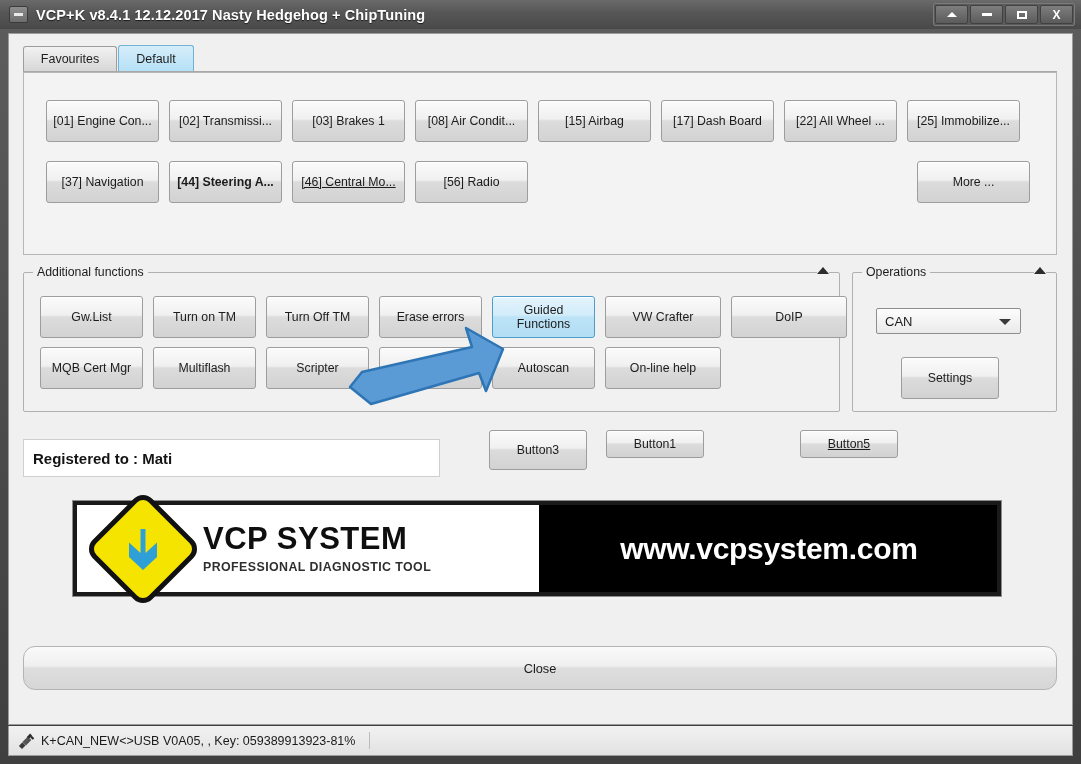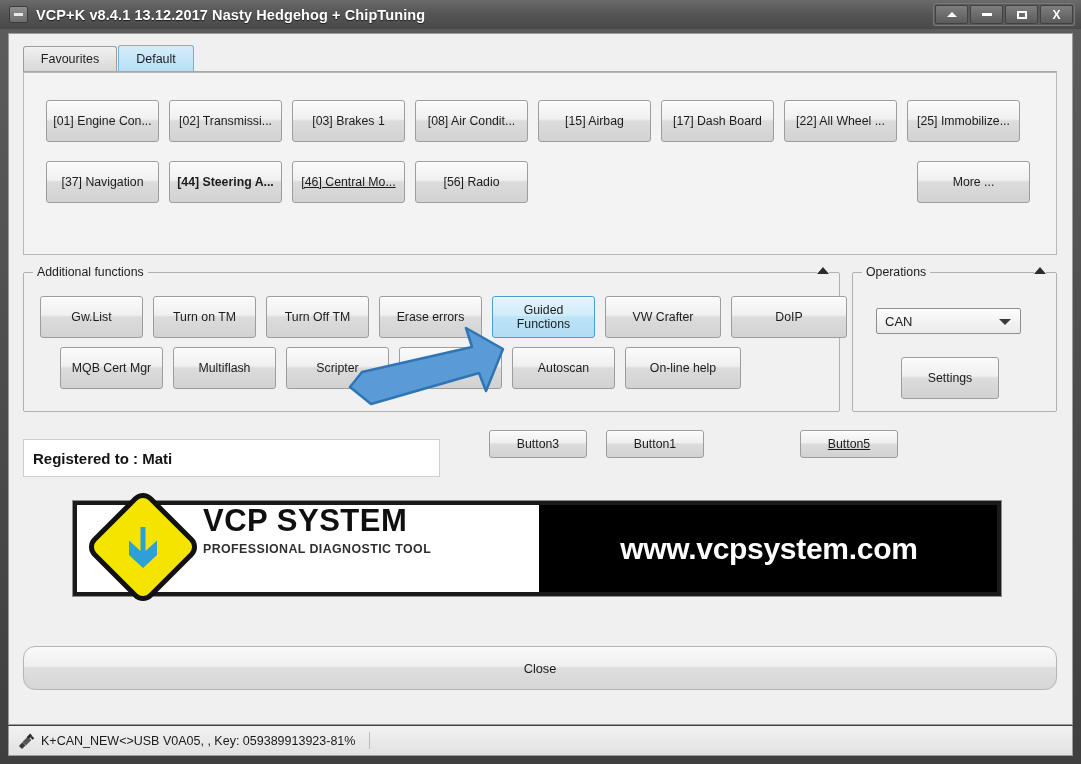--- a/index.html
+++ b/index.html
@@ -128,21 +128,21 @@
   }
   .regbox span{margin-left:9px;font-size:15px;font-weight:bold;color:#141414;}
 
   
   .banner{
     position:absolute;box-sizing:border-box;
     border:4px solid #1a1a1a;background:#000;display:flex;align-items:stretch;
     box-shadow:0 0 0 1px #8d8d8d;
   }
   .banner-left{
-    width:50.2%;background:#ffffff;display:flex;align-items:flex-start;
+    width:50.2%;background:#ffffff;display:flex;align-items:center;
     border-right:2px solid #000;
   }
   .logo-diamond{
     width:74px;height:74px;margin-left:24px;flex:0 0 auto;position:relative;
     transform:rotate(45deg);
     background:#f5e400;border:5px solid #111;border-radius:13px;
   }
   .logo-arrow{
     position:absolute;left:50%;top:50%;
     transform:translate(-50%,-50%) rotate(-45deg);
@@ -181,21 +181,21 @@
 </style>
 </head>
 <body>
 
 <div class="app">
 
   <div class="titlebar">
     <div class="sysmenu">
         <i></i>
       </div>
-    <div class="title-text">VCP+K v8.4.1 13.12.2017 Nasty Hedgehog + ChipTuning</div>
+    <div class="title-text">VCP+K v8.4.1 12.12.2017 Nasty Hedgehog + ChipTuning</div>
     <div class="wincontrols">
       <div class="wc">
           <span class="up"></span>
         </div>
       <div class="wc">
           <span class="min"></span>
         </div>
       <div class="wc">
           <span class="max"></span>
         </div>
@@ -238,21 +238,21 @@
       <div class="group-collapse"></div>
       <div class="btnrow" style="left:16px;top:23px;gap:10px;">
         <div class="gbtn" style="width:103px;">Gw.List</div>
         <div class="gbtn" style="width:103px;">Turn on TM</div>
         <div class="gbtn" style="width:103px;">Turn Off TM</div>
         <div class="gbtn" style="width:103px;">Erase errors</div>
         <div class="gbtn hl" style="width:103px;">Guided Functions</div>
         <div class="gbtn" style="width:116px;">VW Crafter</div>
         <div class="gbtn" style="width:116px;">DoIP</div>
       </div>
-      <div class="btnrow" style="left:16px;top:74px;gap:10px;margin-left:20px;">
+      <div class="btnrow" style="left:16px;top:74px;gap:10px;">
         <div class="gbtn" style="width:103px;">MQB Cert Mgr</div>
         <div class="gbtn" style="width:103px;">Multiflash</div>
         <div class="gbtn" style="width:103px;">Scripter</div>
         <div class="gbtn" style="width:103px;"></div>
         <div class="gbtn" style="width:103px;">Autoscan</div>
         <div class="gbtn" style="width:116px;">On-line help</div>
       </div>
     </div>
 
     <div class="group" style="left:843px;top:238px;width:205px;height:140px;">
@@ -262,21 +262,21 @@
         <span class="combo-val">CAN</span>
         <span class="combo-arrow"></span>
       </div>
       <div class="gbtn" style="position:absolute;left:48px;top:84px;width:98px;">Settings</div>
     </div>
 
     <div class="regbox" style="left:14px;top:405px;width:417px;height:38px;">
       <span>Registered to : Mati</span>
     </div>
 
-    <div class="gbtn" style="position:absolute;left:480px;top:396px;width:98px;height:28px;text-align:center;">Button3</div>
+    <div class="gbtn" style="position:absolute;left:480px;top:396px;width:98px;height:40px;text-align:center;">Button3</div>
     <div class="gbtn" style="position:absolute;left:597px;top:396px;width:98px;height:28px;">Button1</div>
     <div class="gbtn" style="position:absolute;left:791px;top:396px;width:98px;height:28px;text-decoration:underline;">Button5</div>
 
     <div class="banner" style="left:64px;top:467px;width:928px;height:95px;">
       <div class="banner-left">
         <div class="logo-diamond">
           <svg class="logo-arrow" viewBox="0 0 46 46">
             <path d="M25.5 3 L25.5 27 L37 16.5 L37 31 L23 44 L9 31 L9 16.5 L20.5 27 L20.5 3 Z" fill="#2f9fd8"></path>
           </svg>
         </div>

